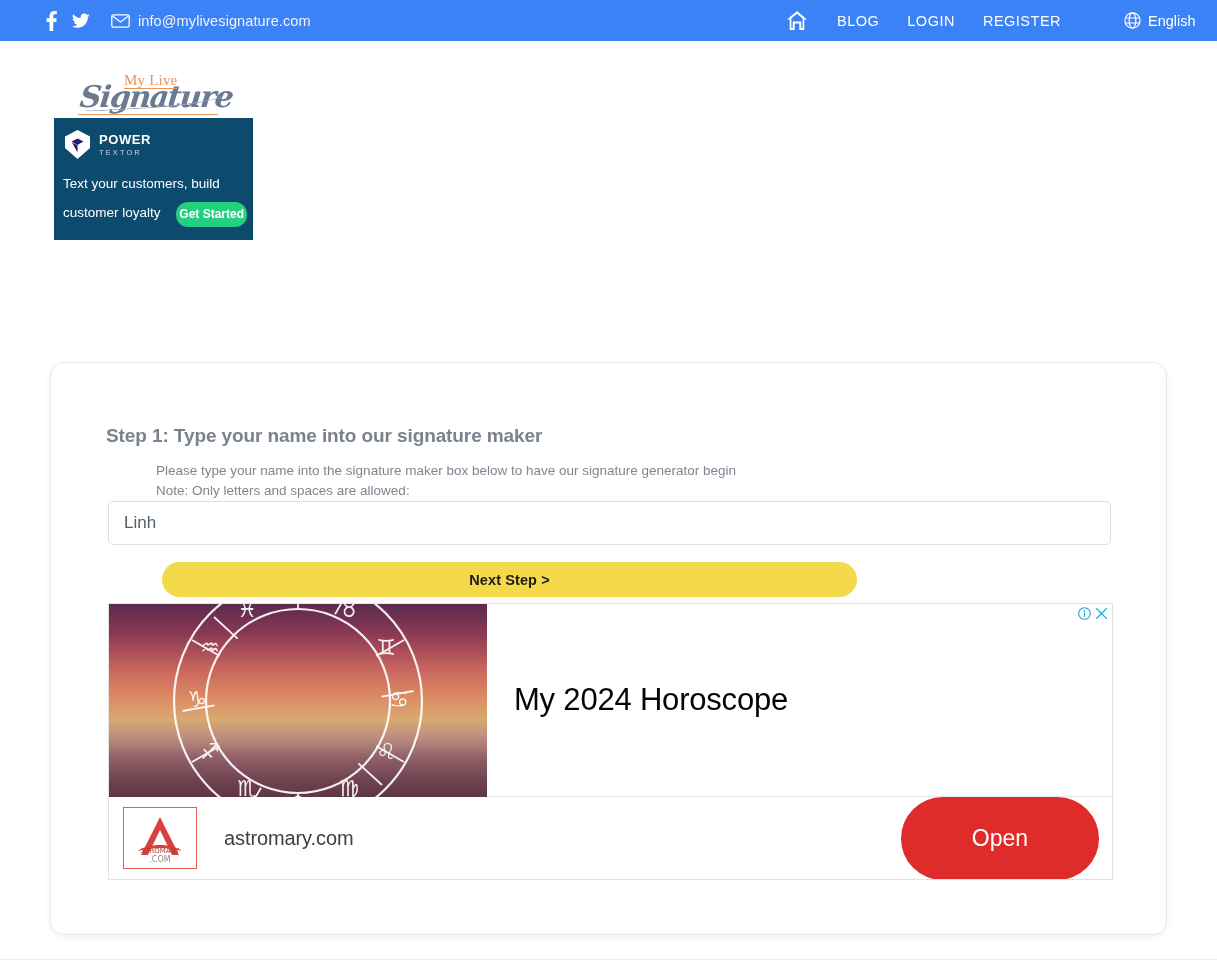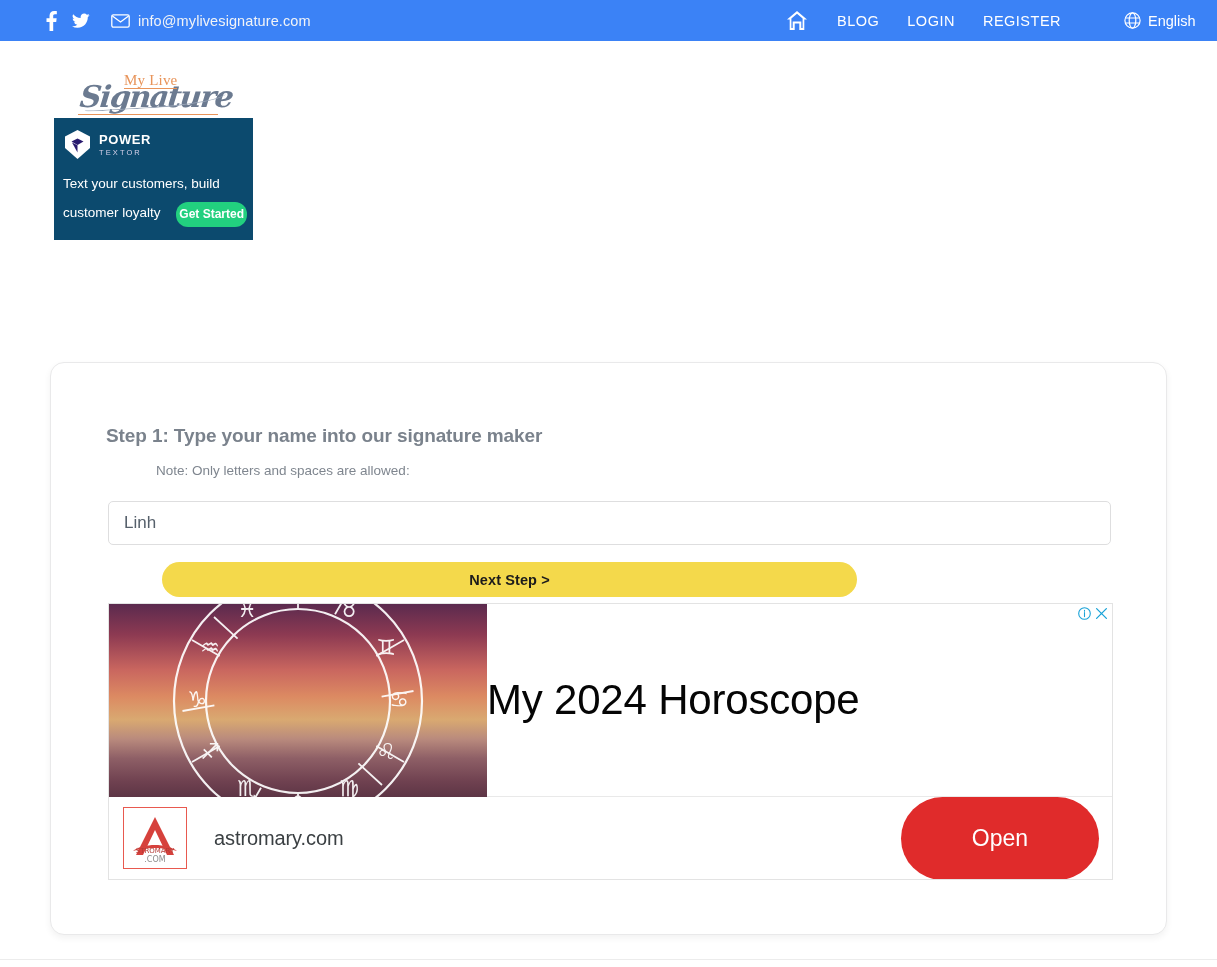--- a/index.html
+++ b/index.html
@@ -183,35 +183,36 @@
         #6f4150 92%,
         #5d3545 100%);
   }
   .zodiac-ring {
     position: absolute; left: 50%; top: 50%;
     transform: translate(-50%, -50%);
   }
   .gad-headline {
     flex: 1;
     display: flex; align-items: center;
-    font-size: 42px; color: #050505;
+    padding-left: 27px;
+    font-size: 31px; color: #050505;
     letter-spacing: -0.2px;
   }
   .gad-badges {
     position: absolute; right: 4px; top: 3px;
     display: flex; align-items: center; gap: 4px;
   }
   .gad-ico { color: #1aa3d8; cursor: pointer; line-height: 0; }
   .gad-bottom {
     height: 82px;
     display: flex; align-items: center;
     padding: 0 13px 0 14px;
   }
   .adv-logo {
-    width: 64px; height: 62px;
+    width: 74px; height: 62px;
     border: 1px solid #e8594f;
     background: #ffffff;
     display: flex; align-items: center; justify-content: center;
     flex: none;
   }
   .adv-name {
     margin-left: 27px;
     font-size: 20px; color: #3b4043; letter-spacing: -0.1px;
   }
   .open-btn {
@@ -297,20 +298,21 @@
       <div class="pt-brand-2">TEXTOR</div>
     </div>
   </div>
   <div class="pt-copy">Text your customers, build customer loyalty</div>
   <div class="pt-cta">Get Started</div>
 </div>
 
 <div class="card">
   <div class="step-title">Step 1: Type your name into our signature maker</div>
   <div class="step-desc">
+    <div>Please type your name into the signature maker box below to have our signature generator begin</div>
     <div>Note: Only letters and spaces are allowed:</div>
   </div>
 
   <input class="name-input" type="text" value="Linh" style="">
 
   <button class="next-btn">Next Step &gt;</button>
 
   <div class="gad">
     <div class="gad-top">
       <div class="gad-img">

